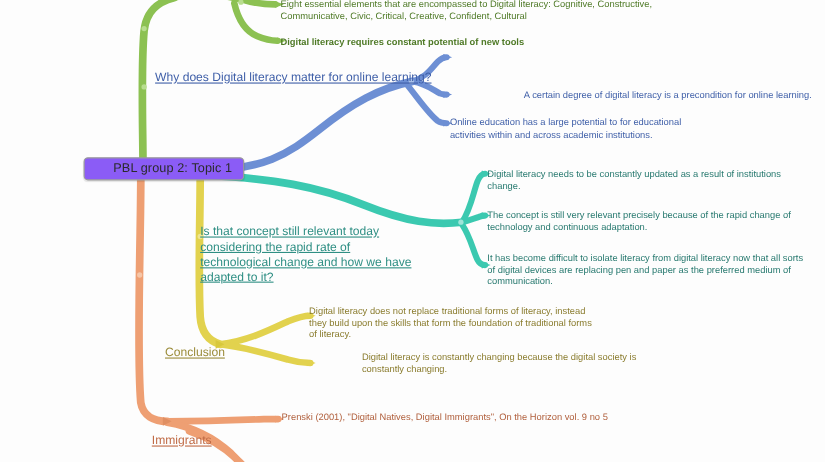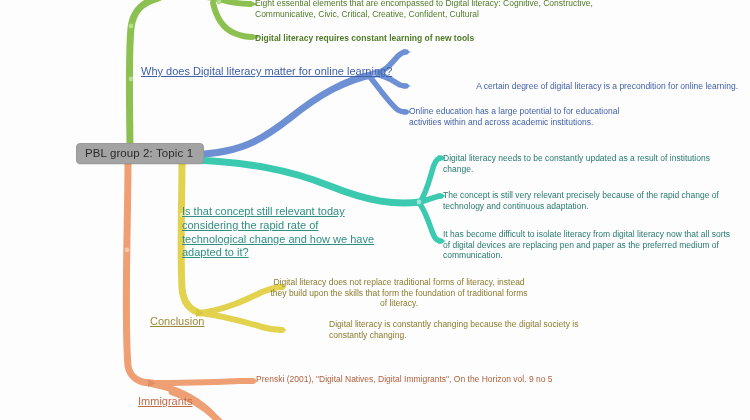--- a/index.html
+++ b/index.html
@@ -25,22 +25,22 @@
     position: absolute;
     line-height: 1.25;
     white-space: pre-line;
   }
 
   
   #root-node {
     position: absolute;
     left: 76px;
     top: 143px;
-    padding: 3px 10px 4px 8px;
-    background: #a3a3a3;
+    padding: 3px 10px 4px 26px;
+    background: #8b5cf6;
     border: 1px solid #9a9a9a;
     border-radius: 4px;
     color: #2b2b2b;
     font-size: 11.5px;
     letter-spacing: 0.1px;
     box-shadow: 0 1px 1px rgba(0,0,0,0.10);
   }
 
   
   .topic-label { font-size: 11px; text-decoration: underline; }
@@ -61,21 +61,21 @@
   #leaf-g2 { left: 255px; top: 33px;  width: 300px; font-weight: bold; }
 
   #leaf-b1 { left: 409px; top: 47px;  width: 318px; }
   #leaf-b2 { left: 420px; top: 81px;  width: 318px; text-align: right; }
   #leaf-b3 { left: 409px; top: 106px; width: 240px; }
 
   #leaf-t1 { left: 443px; top: 153px; width: 280px; }
   #leaf-t2 { left: 443px; top: 190px; width: 295px; }
   #leaf-t3 { left: 443px; top: 229px; width: 290px; }
 
-  #leaf-y1 { left: 269px; top: 277px; width: 260px; text-align: center; }
+  #leaf-y1 { left: 281px; top: 277px; width: 260px; }
   #leaf-y2 { left: 285px; top: 319px; width: 250px; padding-left: 44px; }
 
   #leaf-o1 { left: 256px; top: 374px; width: 330px; white-space: nowrap; }
 </style>
 </head>
 <body>
 
 <div id="canvas">
 
   <svg id="branches" viewBox="0 0 750 420" xmlns="http://www.w3.org/2000/svg">
@@ -152,21 +152,21 @@
   <div class="node-text topic-label" id="topic-why">Why does Digital literacy matter for online learning?</div>
 
   <div class="node-text topic-label" id="topic-relevant">Is that concept still relevant today considering the rapid rate of technological change and how we have adapted to it?</div>
 
   <div class="node-text topic-label" id="topic-conclusion">Conclusion</div>
 
   <div class="node-text topic-label" id="topic-references">Immigrants</div>
 
   <div class="node-text leaf leaf-green" id="leaf-g1">Eight essential elements that are encompassed to Digital literacy: Cognitive, Constructive, Communicative, Civic, Critical, Creative, Confident, Cultural</div>
 
-  <div class="node-text leaf leaf-green" id="leaf-g2">Digital literacy requires constant learning of new tools</div>
+  <div class="node-text leaf leaf-green" id="leaf-g2">Digital literacy requires constant potential of new tools</div>
 
 
   <div class="node-text leaf leaf-blue" id="leaf-b2">A certain degree of digital literacy is a precondition for online learning.</div>
 
   <div class="node-text leaf leaf-blue" id="leaf-b3">Online education has a large potential to for educational activities within and across academic institutions.</div>
 
   <div class="node-text leaf leaf-teal" id="leaf-t1">Digital literacy needs to be constantly updated as a result of institutions change.</div>
 
   <div class="node-text leaf leaf-teal" id="leaf-t3">It has become difficult to isolate literacy from digital literacy now that all sorts of digital devices are replacing pen and paper as the preferred medium of communication.</div>
 

